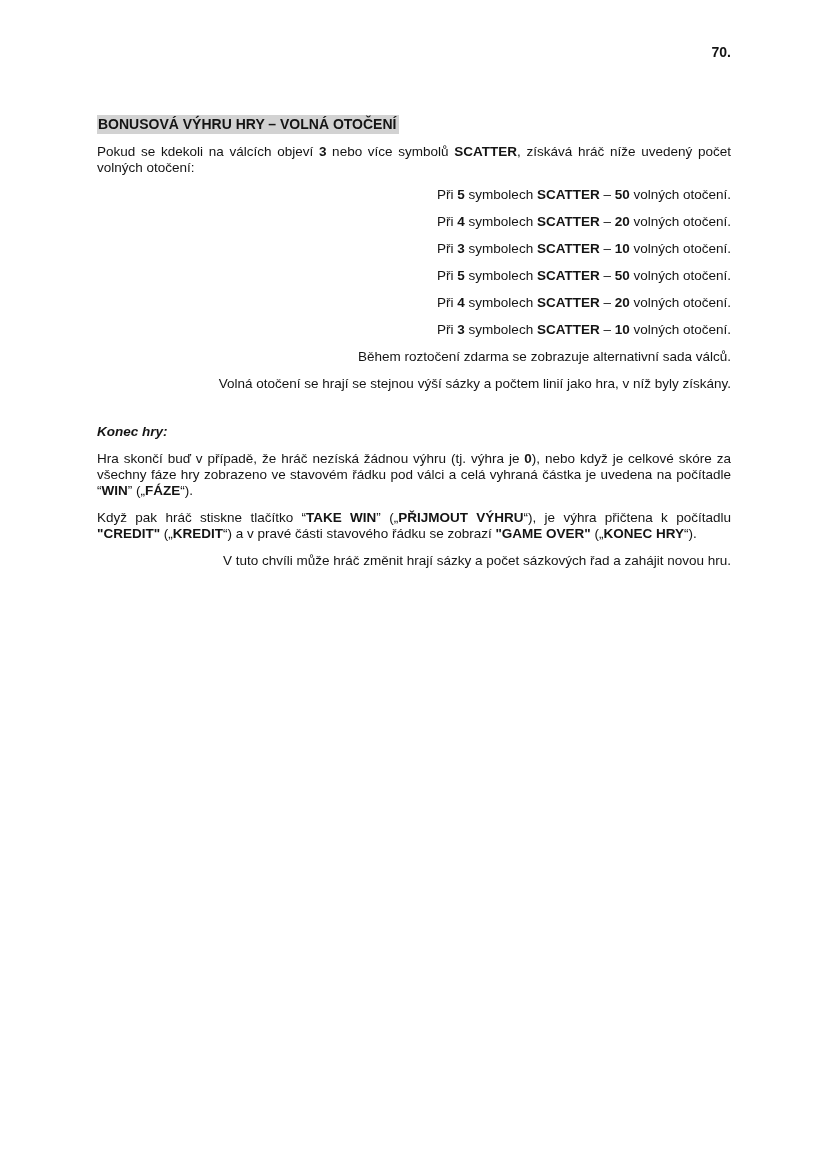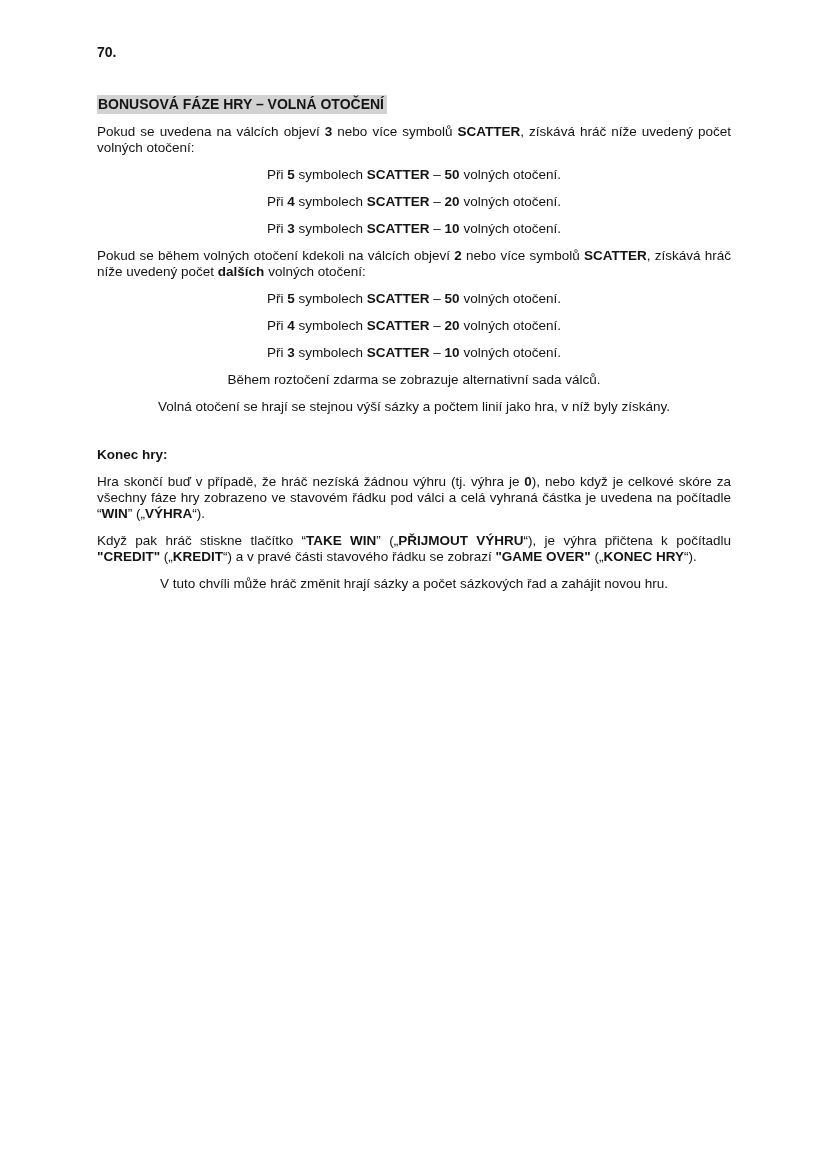--- a/index.html
+++ b/index.html
@@ -14,76 +14,76 @@
     background: #ffffff;
     box-sizing: border-box;
     padding: 44px 96px 0 97px;
     font-family: "Liberation Sans", sans-serif;
     color: #141414;
     font-size: 13.5px;
     line-height: 16px;
     overflow: hidden;
   }
   .page-number {
-    text-align: left;
+    text-align: right;
     font-weight: bold;
     font-size: 14px;
-    margin-bottom: 34px;
+    margin-bottom: 54px;
   }
   .section-heading {
     margin: 0 0 10px 0;
     font-size: 14px;
     line-height: 20px;
     font-weight: bold;
   }
   .section-heading .hl {
     background: #d2d2d2;
     padding: 1px 3px 2px 1px;
   }
   .block {
     margin: 0 0 11px 0;
   }
   .paragraph {
     text-align: justify;
   }
   .line {
-    text-align: center;
+    text-align: right;
   }
   .subheading {
     font-weight: bold;
     margin-top: 5px;
+    font-style: italic;
   }
   .spacer {
     height: 16px;
     margin: 0;
   }
   .b {
     font-weight: bold;
   }
 </style>
 </head>
 <body>
 
 <div class="page">
   <div class="page-number">70.</div>
 
   <h1 class="section-heading">
-    <span class="hl">BONUSOVÁ FÁZE HRY – VOLNÁ OTOČENÍ</span>
+    <span class="hl">BONUSOVÁ VÝHRU HRY – VOLNÁ OTOČENÍ</span>
   </h1>
 
   <div class="doc-body">
-      <p class="block paragraph"><span>Pokud se uvedena na válcích objeví </span><span class="b">3</span><span> nebo více symbolů </span><span class="b">SCATTER</span><span>, získává hráč níže uvedený počet volných otočení:</span></p>
+      <p class="block paragraph"><span>Pokud se kdekoli na válcích objeví </span><span class="b">3</span><span> nebo více symbolů </span><span class="b">SCATTER</span><span>, získává hráč níže uvedený počet volných otočení:</span></p>
       <p class="block line"><span>Při </span><span class="b">5</span><span> symbolech </span><span class="b">SCATTER</span><span> – </span><span class="b">50</span><span> volných otočení.</span></p>
       <p class="block line"><span>Při </span><span class="b">4</span><span> symbolech </span><span class="b">SCATTER</span><span> – </span><span class="b">20</span><span> volných otočení.</span></p>
       <p class="block line"><span>Při </span><span class="b">3</span><span> symbolech </span><span class="b">SCATTER</span><span> – </span><span class="b">10</span><span> volných otočení.</span></p>
-      <p class="block paragraph"><span>Pokud se během volných otočení kdekoli na válcích objeví </span><span class="b">2</span><span> nebo více symbolů </span><span class="b">SCATTER</span><span>, získává hráč níže uvedený počet </span><span class="b">dalších</span><span> volných otočení:</span></p>
       <p class="block line"><span>Při </span><span class="b">5</span><span> symbolech </span><span class="b">SCATTER</span><span> – </span><span class="b">50</span><span> volných otočení.</span></p>
       <p class="block line"><span>Při </span><span class="b">4</span><span> symbolech </span><span class="b">SCATTER</span><span> – </span><span class="b">20</span><span> volných otočení.</span></p>
       <p class="block line"><span>Při </span><span class="b">3</span><span> symbolech </span><span class="b">SCATTER</span><span> – </span><span class="b">10</span><span> volných otočení.</span></p>
       <p class="block line"><span>Během roztočení zdarma se zobrazuje alternativní sada válců.</span></p>
       <p class="block line"><span>Volná otočení se hrají se stejnou výší sázky a počtem linií jako hra, v níž byly získány.</span></p>
       <div class="spacer"></div>
       <p class="block subheading"><span>Konec hry:</span></p>
-      <p class="block paragraph"><span>Hra skončí buď v případě, že hráč nezíská žádnou výhru (tj. výhra je </span><span class="b">0</span><span>), nebo když je celkové skóre za všechny fáze hry zobrazeno ve stavovém řádku pod válci a celá vyhraná částka je uvedena na počítadle “</span><span class="b">WIN</span><span>” („</span><span class="b">VÝHRA</span><span>“).</span></p>
+      <p class="block paragraph"><span>Hra skončí buď v případě, že hráč nezíská žádnou výhru (tj. výhra je </span><span class="b">0</span><span>), nebo když je celkové skóre za všechny fáze hry zobrazeno ve stavovém řádku pod válci a celá vyhraná částka je uvedena na počítadle “</span><span class="b">WIN</span><span>” („</span><span class="b">FÁZE</span><span>“).</span></p>
       <p class="block paragraph"><span>Když pak hráč stiskne tlačítko “</span><span class="b">TAKE WIN</span><span>” („</span><span class="b">PŘIJMOUT VÝHRU</span><span>“), je výhra přičtena k počítadlu </span><span class="b">"CREDIT"</span><span> („</span><span class="b">KREDIT</span><span>“) a v pravé části stavového řádku se zobrazí </span><span class="b">"GAME OVER"</span><span> („</span><span class="b">KONEC HRY</span><span>“).</span></p>
       <p class="block line"><span>V tuto chvíli může hráč změnit hrají sázky a počet sázkových řad a zahájit novou hru.</span></p>
     </div>
 </div>
 
 </body></html>

